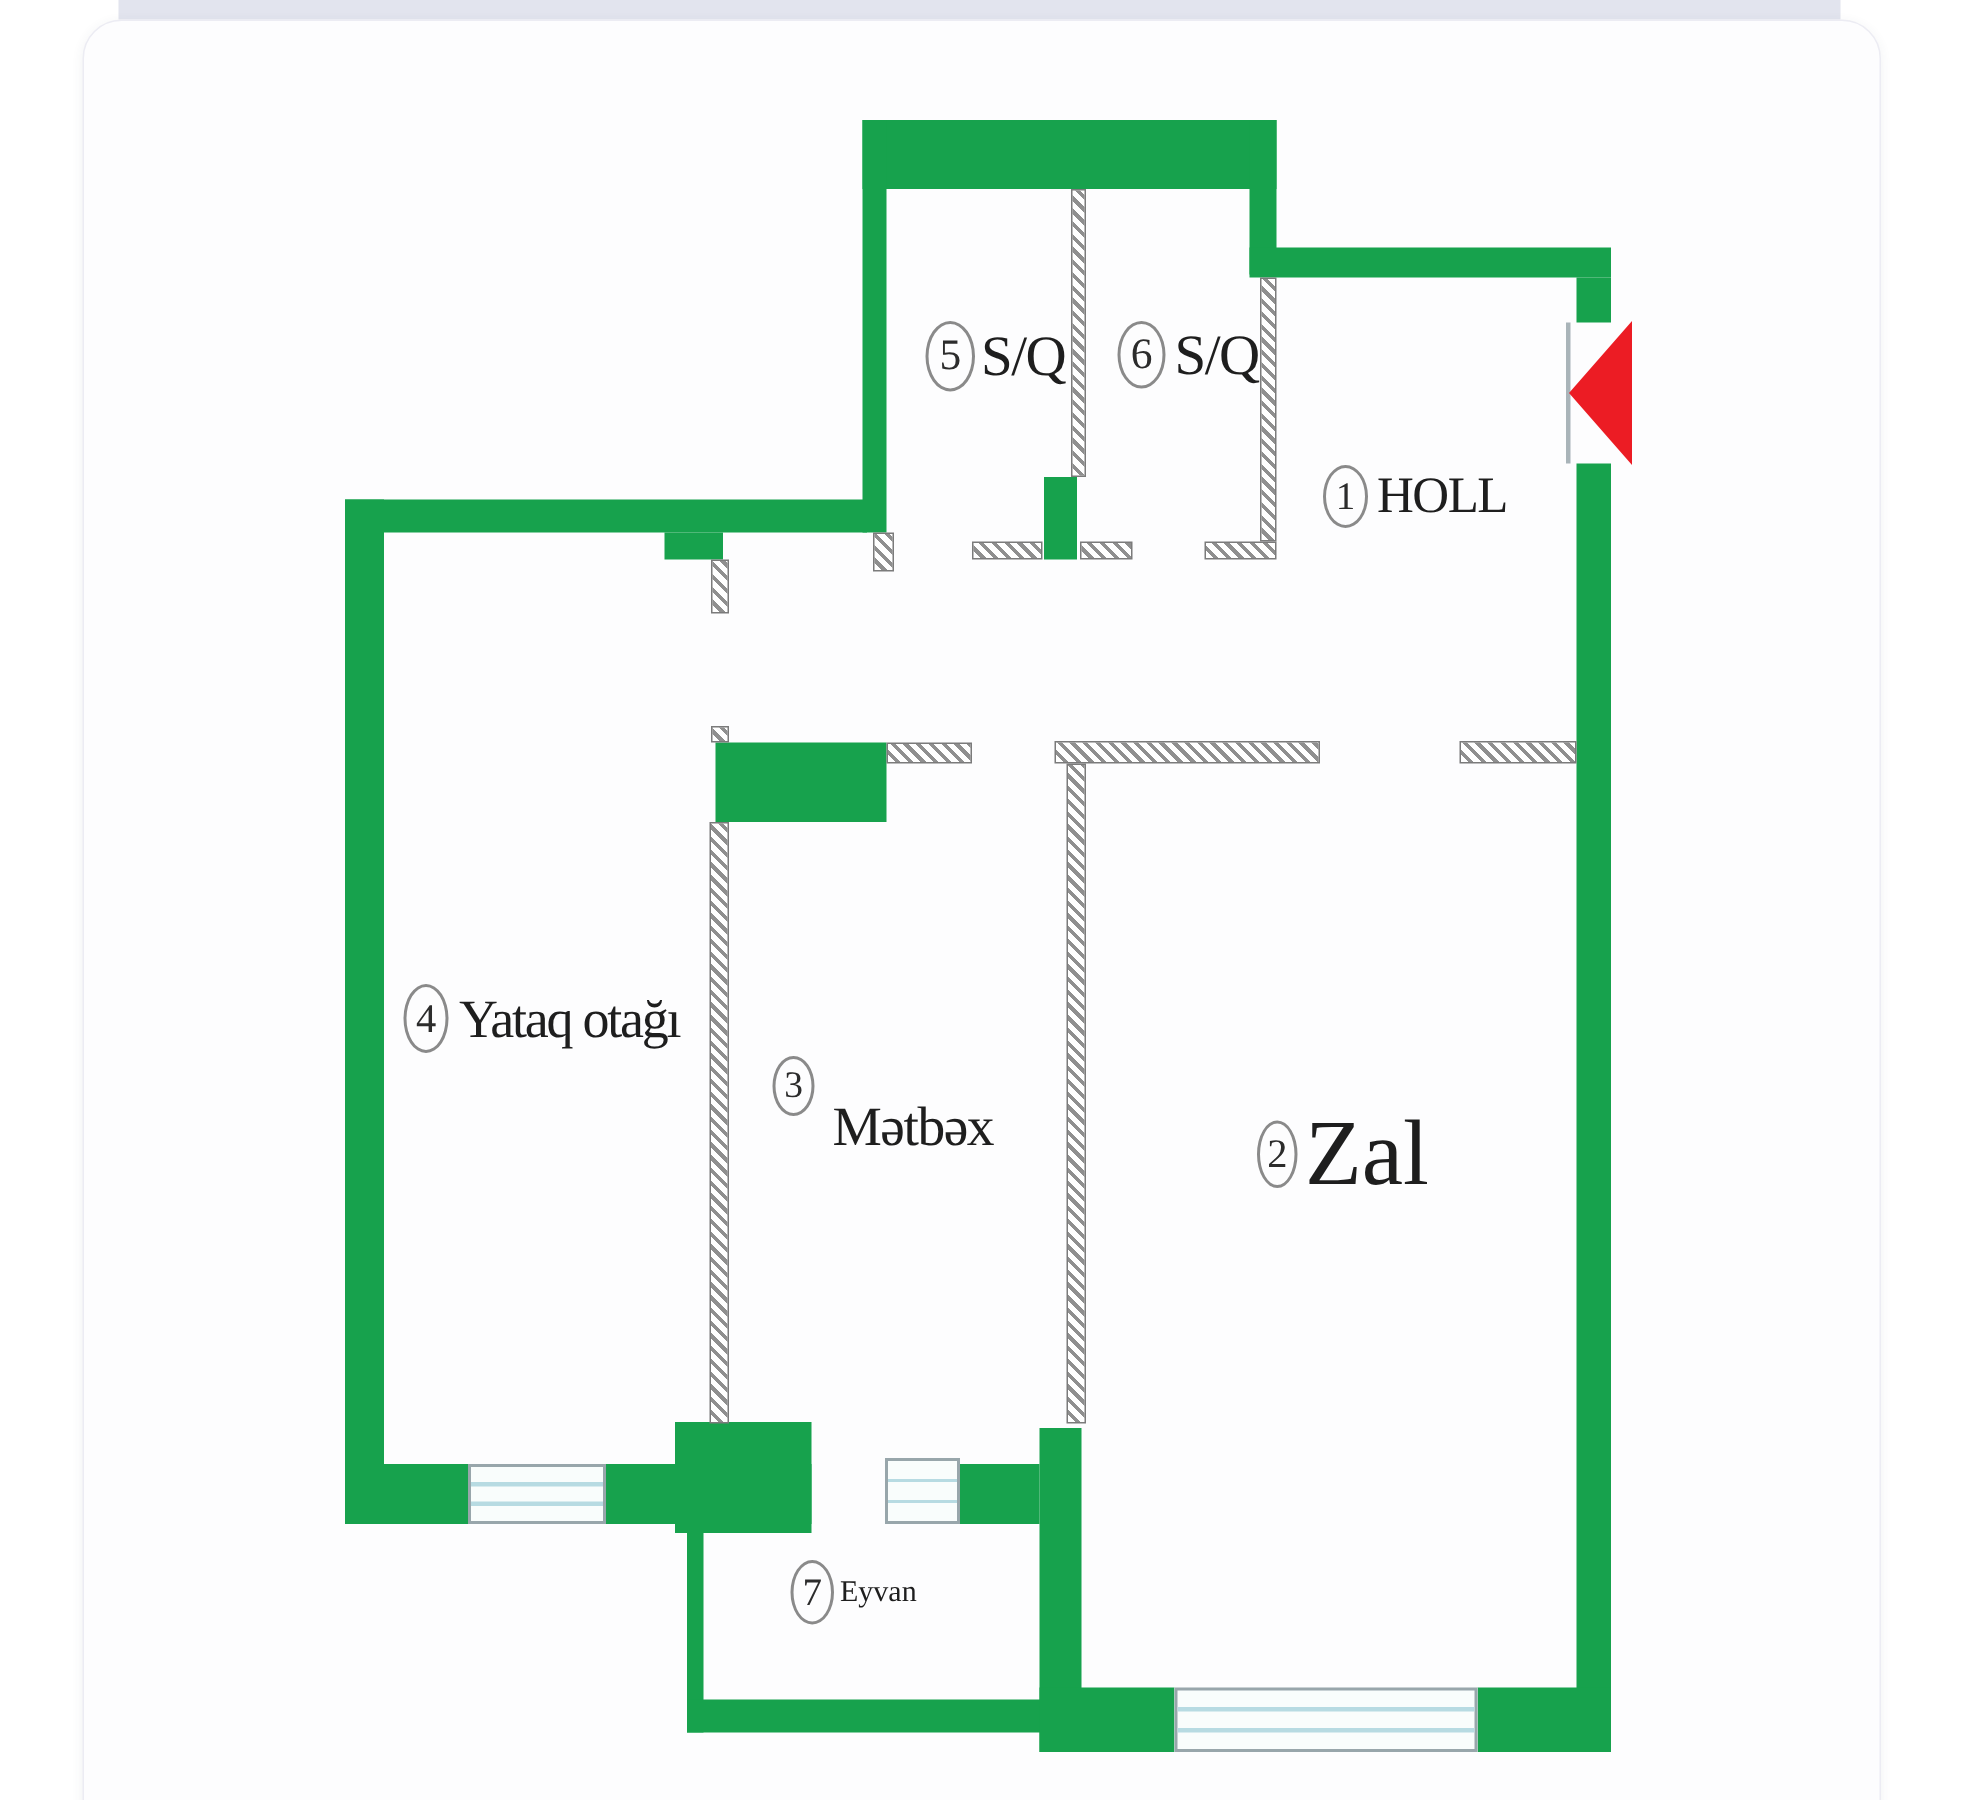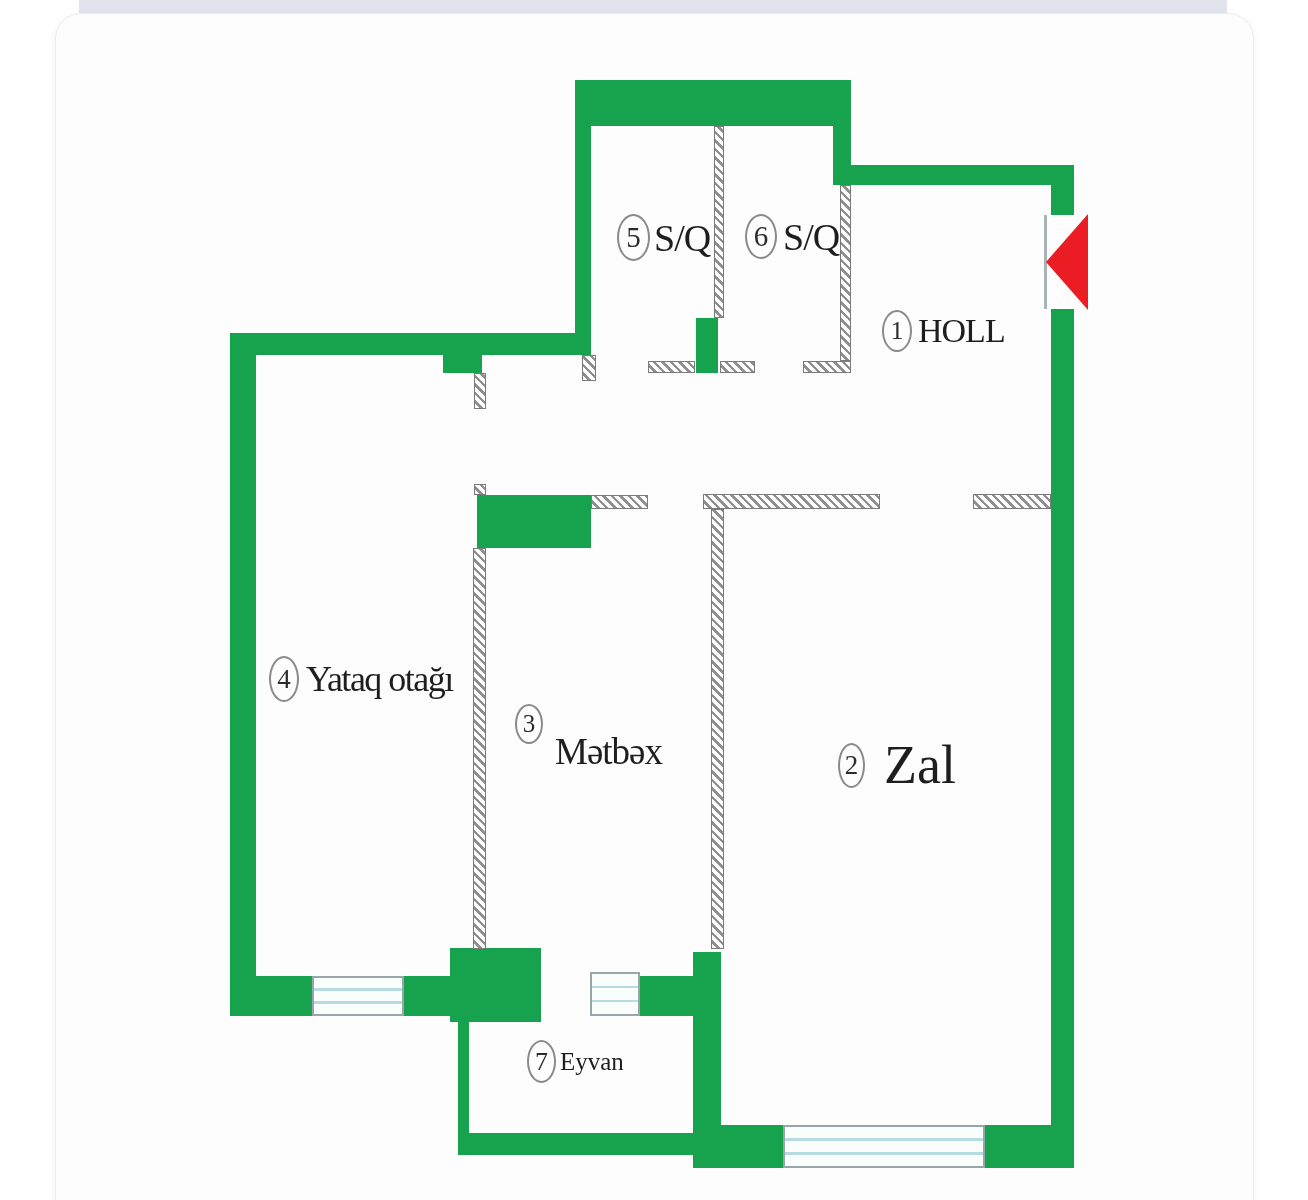--- a/index.html
+++ b/index.html
@@ -110,21 +110,21 @@
   <div class="jamb" style="left:1044px;top:215px;width:3px;height:94px;"></div>
   <div class="arrow" style="left:1046px;top:214px;"></div>
 
   <div class="room-label" style="left:882px;top:310px;">
     <span class="badge" style="width:30px;height:42px;font-size:26px;">1</span>
     <span style="font-size:34px;margin-left:6px;letter-spacing:-1px;">HOLL</span>
   </div>
 
   <div class="room-label" style="left:838px;top:734px;">
     <span class="badge" style="width:27px;height:45px;font-size:27px;">2</span>
-    <span style="font-size:54px;margin-left:19px;">Zal</span>
+    <span style="font-size:62px;margin-left:5px;">Zal</span>
   </div>
 
   <div class="room-label" style="left:515px;top:704px;align-items:flex-start;">
     <span class="badge" style="width:28px;height:40px;font-size:25px;">3</span>
     <span style="font-size:37px;margin-left:12px;margin-top:26px;letter-spacing:-1px;">Mətbəx</span>
   </div>
 
   <div class="room-label" style="left:269px;top:656px;">
     <span class="badge" style="width:30px;height:46px;font-size:27px;">4</span>
     <span style="font-size:36px;margin-left:7px;letter-spacing:-1.5px;">Yataq otağı</span>
@@ -135,16 +135,16 @@
     <span style="font-size:38px;margin-left:4px;letter-spacing:-1px;">S/Q</span>
   </div>
 
   <div class="room-label" style="left:745px;top:214px;">
     <span class="badge" style="width:32px;height:45px;font-size:29px;">6</span>
     <span style="font-size:38px;margin-left:6px;letter-spacing:-1px;">S/Q</span>
   </div>
 
   <div class="room-label" style="left:527px;top:1040px;">
     <span class="badge" style="width:29px;height:43px;font-size:26px;">7</span>
-    <span style="font-size:25px;margin-left:4px;">Eyvan</span>
+    <span style="font-size:20px;margin-left:4px;">Eyvan</span>
   </div>
 
 </div>
 
 </body></html>

